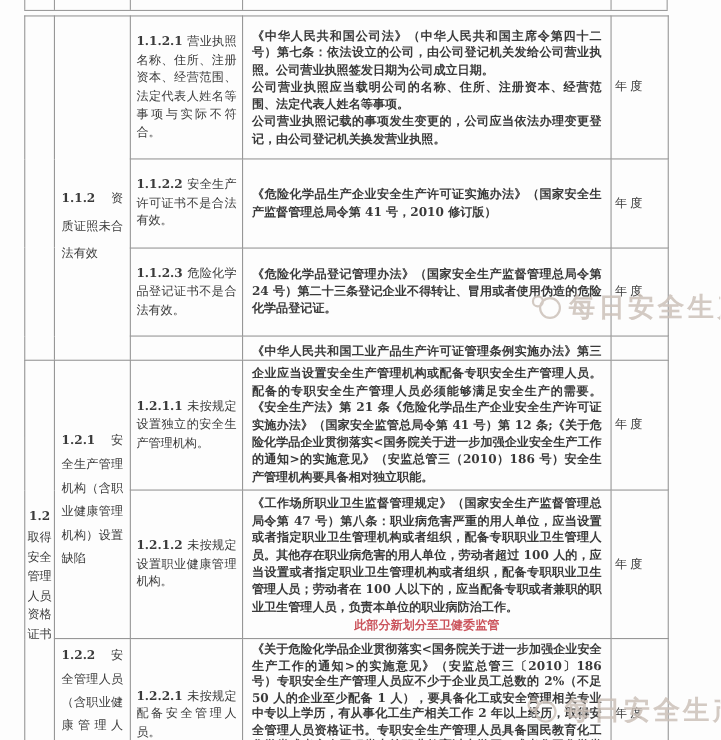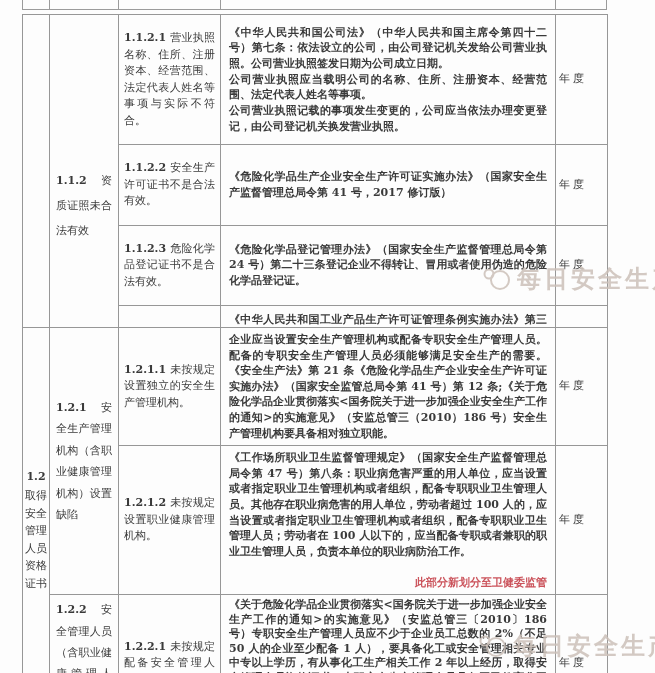--- a/index.html
+++ b/index.html
@@ -27,21 +27,21 @@
   }
   .num{font-weight:bold;margin-right:4px;white-space:nowrap;}
   .item-cell{text-align:justify;padding:15px 5px;}
   .basis-cell{text-align:justify;white-space:pre-line;padding:4px 8px;line-height:1.42;font-weight:bold;}
   .cycle-cell{text-align:left;letter-spacing:3px;padding:2px 0 2px 3px;}
   .cat-cell{text-align:justify;line-height:2.3;padding:4px 6px;}
   .group-cell{text-align:justify;line-height:1.95;padding:4px 6px;}
   .section-cell{text-align:center;line-height:1.6;padding:2px 1px;word-break:break-all;}
   .section-cell .num{display:block;margin:1px;}
   .empty-cell{padding:0;}
-  .note{display:block;color:#cb545c;white-space:normal;text-align:right;margin-top:15px;}
+  .note{display:block;color:#cb545c;white-space:normal;text-align:center;margin-top:1px;}
 
   
   .wm{
     position:absolute;display:flex;align-items:center;gap:5px;
     color:#ccc1b9;font-size:24px;font-weight:bold;letter-spacing:3px;
     opacity:.85;pointer-events:none;white-space:nowrap;
   }
   .wm svg{flex:0 0 auto;}
   #wm1{left:482px;top:263px;}
   #wm2{left:478px;top:630px;}
@@ -79,21 +79,21 @@
       </td>
       <td class="basis-cell">《中华人民共和国公司法》（中华人民共和国主席令第四十二号）第七条：依法设立的公司，由公司登记机关发给公司营业执照。公司营业执照签发日期为公司成立日期。
 公司营业执照应当载明公司的名称、住所、注册资本、经营范围、法定代表人姓名等事项。
 公司营业执照记载的事项发生变更的，公司应当依法办理变更登记，由公司登记机关换发营业执照。</td>
       <td class="cycle-cell">年度</td>
     </tr>
     <tr style="height:44px">
       <td class="item-cell">
         <span class="num">1.1.2.2</span><span>安全生产许可证书不是合法有效。</span>
       </td>
-      <td class="basis-cell">《危险化学品生产企业安全生产许可证实施办法》（国家安全生产监督管理总局令第 41 号，2017 修订版）</td>
+      <td class="basis-cell">《危险化学品生产企业安全生产许可证实施办法》（国家安全生产监督管理总局令第 41 号，2010 修订版）</td>
       <td class="cycle-cell">年度</td>
     </tr>
     <tr style="height:41px">
       <td class="item-cell">
         <span class="num">1.1.2.3</span><span>危险化学品登记证书不是合法有效。</span>
       </td>
       <td class="basis-cell">《危险化学品登记管理办法》（国家安全生产监督管理总局令第 24 号）第二十三条登记企业不得转让、冒用或者使用伪造的危险化学品登记证。</td>
       <td class="cycle-cell">年度</td>
     </tr>
     <tr style="height:91px">

